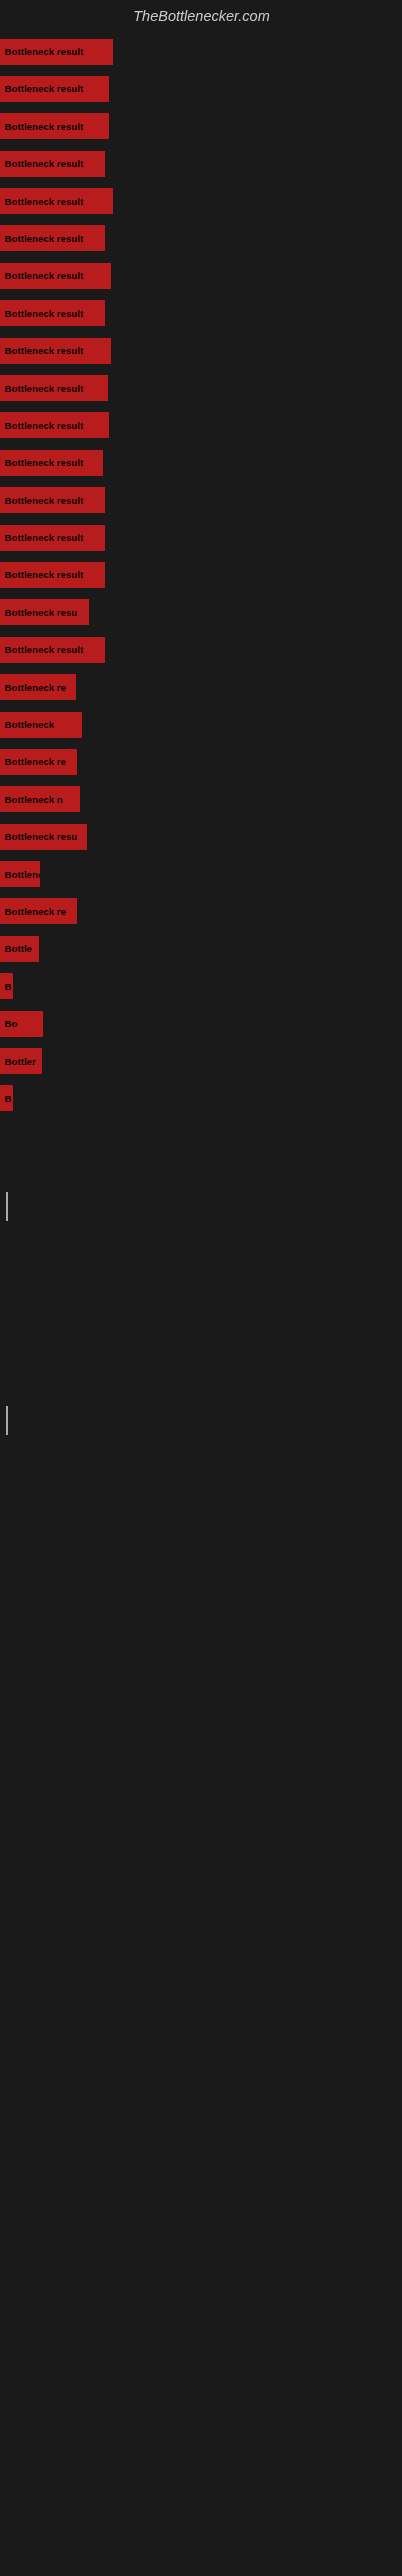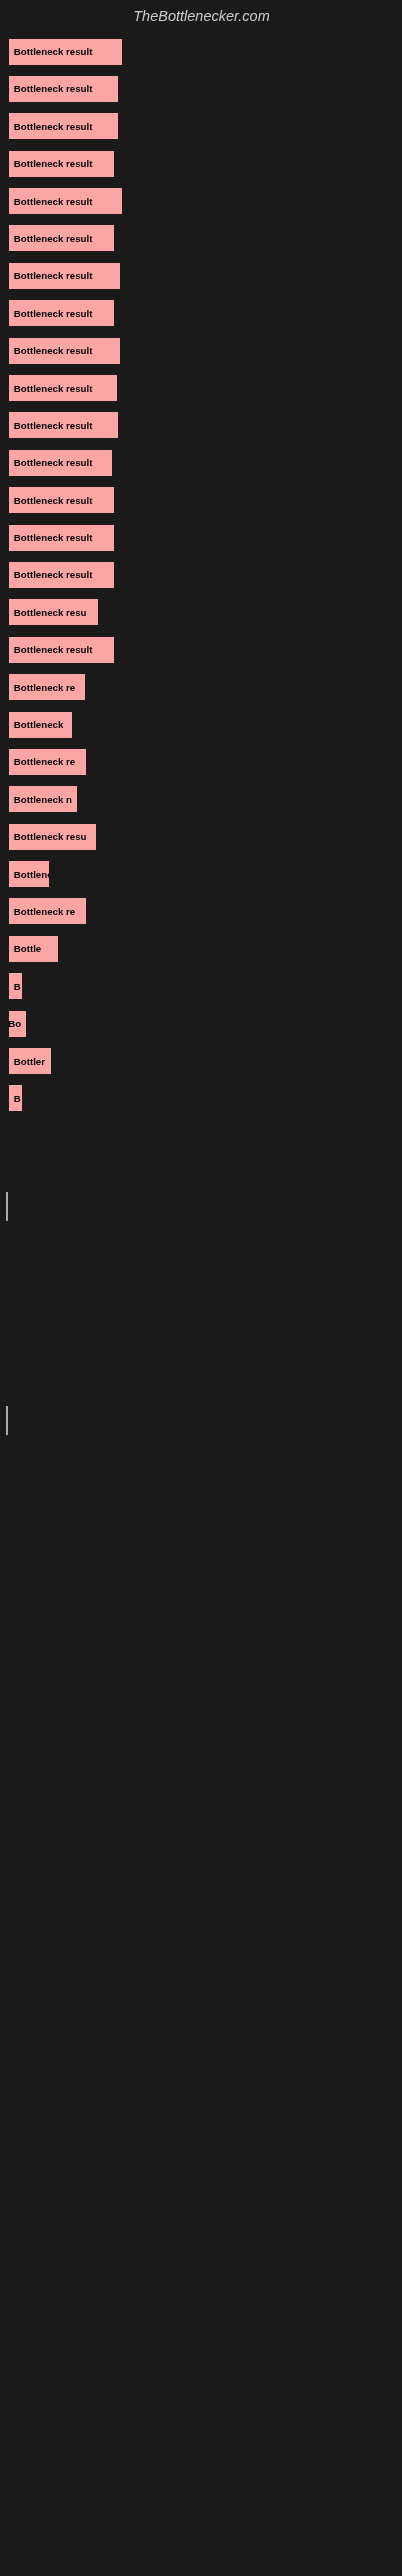--- a/index.html
+++ b/index.html
@@ -29,28 +29,27 @@
     }
 
     .bar-row {
       display: flex;
       align-items: center;
       margin-bottom: 6.4px;
       height: 31px;
     }
 
     .bar {
-      background-color: #fca5a5;
+      background-color: #b91c1c;
       display: flex;
       align-items: center;
       padding: 0 4.8px;
       height: 26px;
       white-space: nowrap;
       overflow: hidden;
-      margin-left: 9px;
     }
 
     .bar-label {
       color: #000000;
       font-size: 9.7px;
       font-weight: bold;
     }
 
     .chart-area {
       position: relative;
@@ -148,61 +147,61 @@
         <div class="bar" style="width: 105px;">
           <span class="bar-label">Bottleneck result</span>
         </div>
       </div>
       <div class="bar-row">
         <div class="bar" style="width: 76px;">
           <span class="bar-label">Bottleneck re</span>
         </div>
       </div>
       <div class="bar-row">
-        <div class="bar" style="width: 63px;">
+        <div class="bar" style="width: 82px;">
           <span class="bar-label">Bottleneck</span>
         </div>
       </div>
       <div class="bar-row">
         <div class="bar" style="width: 77px;">
           <span class="bar-label">Bottleneck re</span>
         </div>
       </div>
       <div class="bar-row">
-        <div class="bar" style="width: 68px;">
+        <div class="bar" style="width: 80px;">
           <span class="bar-label">Bottleneck n</span>
         </div>
       </div>
       <div class="bar-row">
         <div class="bar" style="width: 87px;">
           <span class="bar-label">Bottleneck resu</span>
         </div>
       </div>
       <div class="bar-row">
         <div class="bar" style="width: 40px;">
           <span class="bar-label">Bottlenec</span>
         </div>
       </div>
       <div class="bar-row">
         <div class="bar" style="width: 77px;">
           <span class="bar-label">Bottleneck re</span>
         </div>
       </div>
       <div class="bar-row">
-        <div class="bar" style="width: 49px;">
+        <div class="bar" style="width: 39px;">
           <span class="bar-label">Bottle</span>
         </div>
       </div>
       <div class="bar-row">
         <div class="bar" style="width: 13px;">
           <span class="bar-label">B</span>
         </div>
       </div>
       <div class="bar-row">
-        <div class="bar" style="width: 17px; justify-content: flex-end;">
+        <div class="bar" style="width: 43px;">
           <span class="bar-label">Bo</span>
         </div>
       </div>
       <div class="bar-row">
         <div class="bar" style="width: 42px; text-align: right;">
           <span class="bar-label">Bottler</span>
         </div>
       </div>
       <div class="bar-row">
         <div class="bar" style="width: 13px;">

